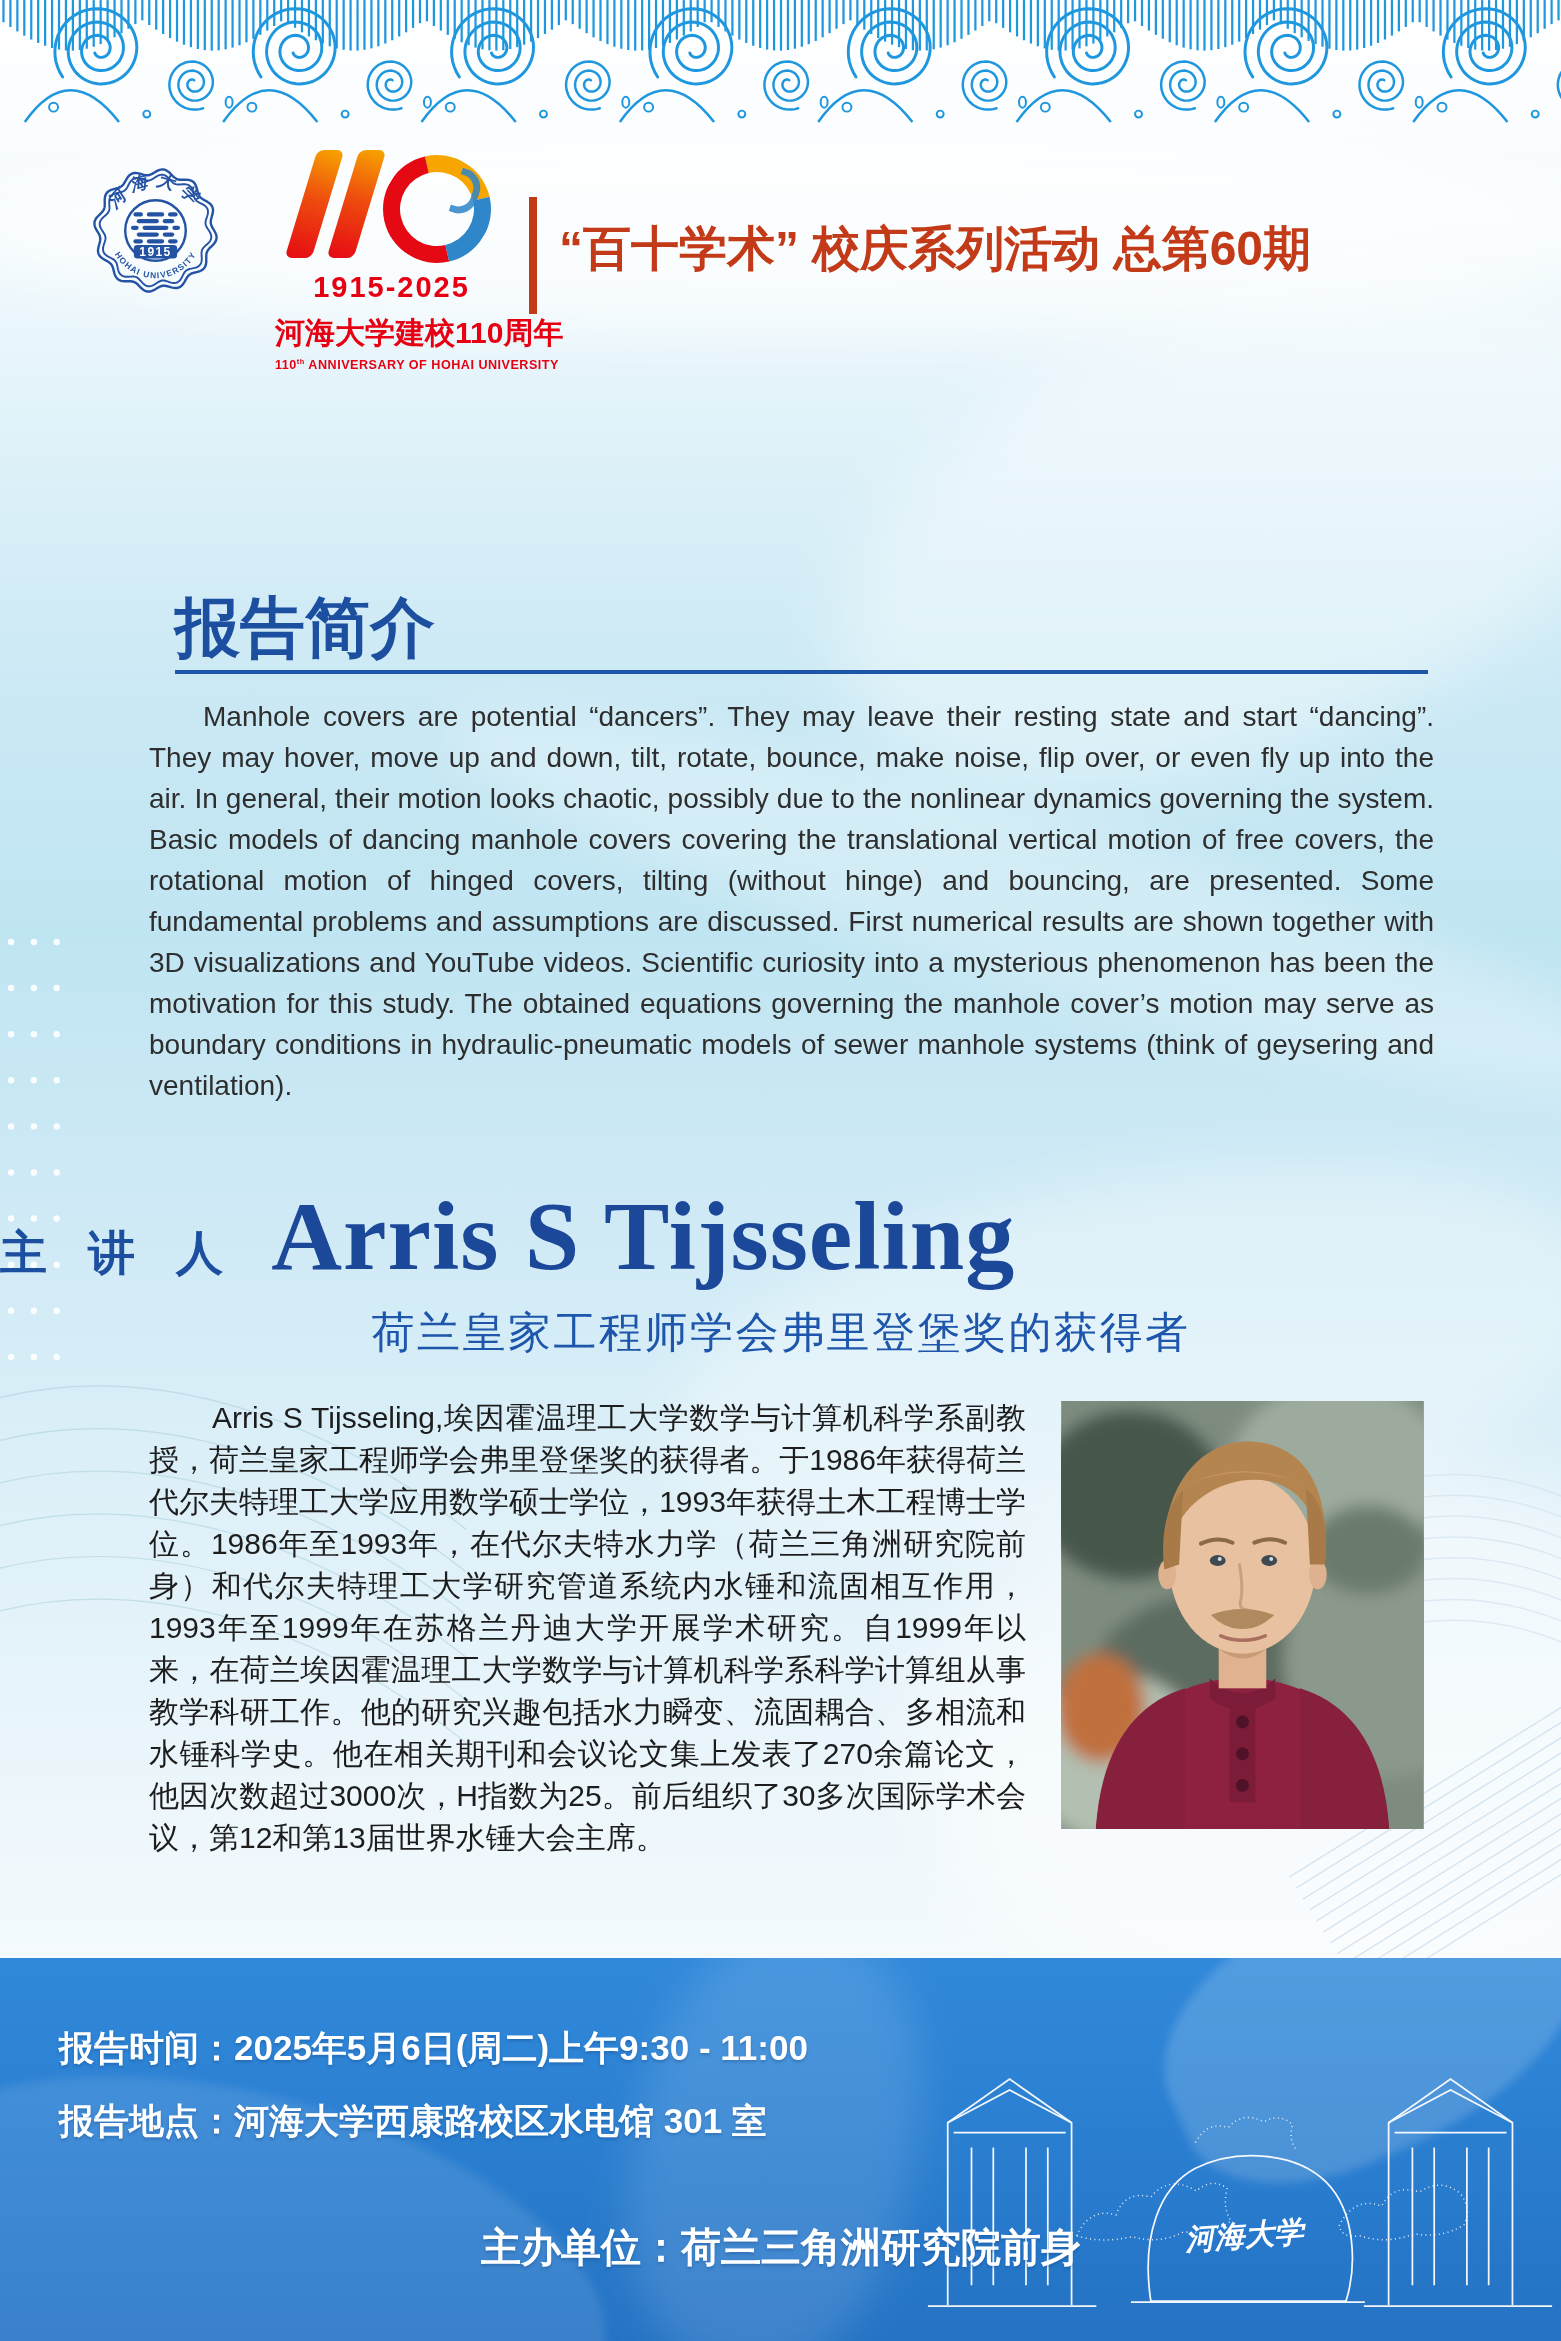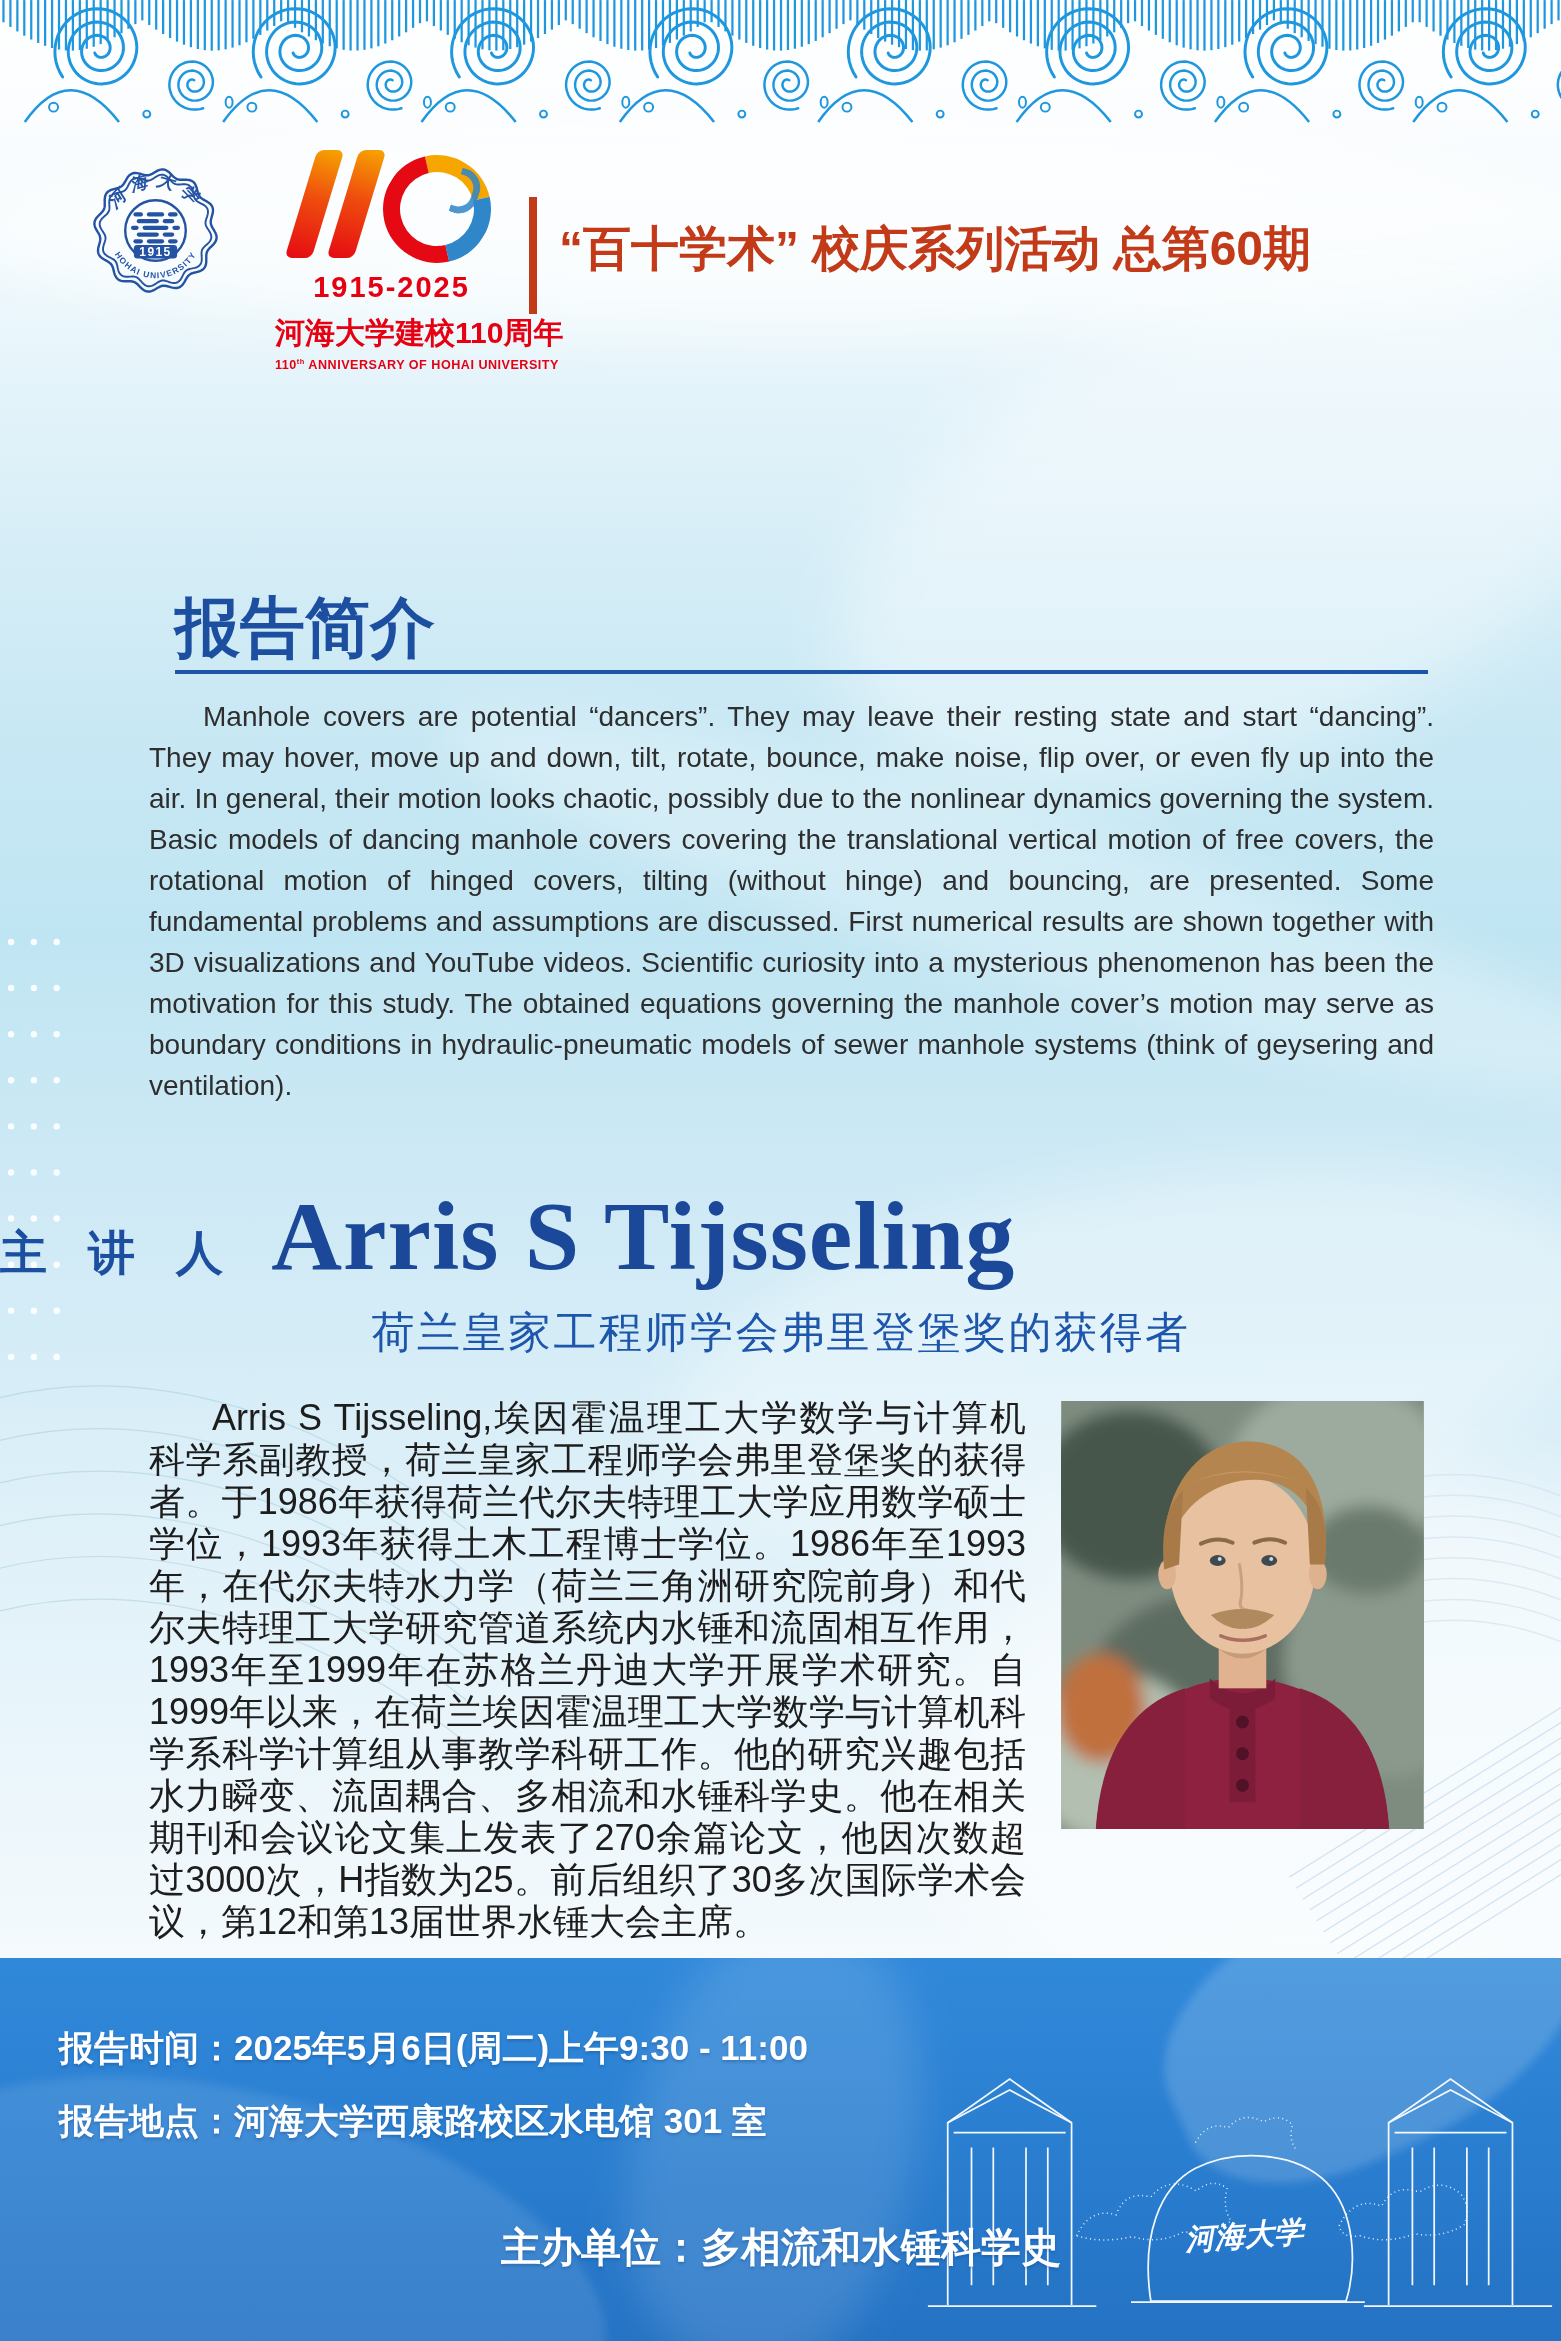--- a/index.html
+++ b/index.html
@@ -54,21 +54,21 @@
 
   .speaker-row{position:absolute;left:0;top:1180px;width:1562px;white-space:nowrap;}
   .spk-label{display:inline-block;vertical-align:baseline;font-weight:800;font-size:47px;letter-spacing:41px;
     color:var(--title_blue,#1d4fa1);margin-right:5px;}
   .spk-name{display:inline-block;vertical-align:baseline;font-family:"Liberation Serif",serif;font-weight:700;
     font-size:98px;letter-spacing:1px;color:var(--name_blue,#1c4899);}
   .spk-honor{position:absolute;left:0;top:1304px;width:1562px;text-align:center;
     font-weight:400;font-size:43px;letter-spacing:2.5px;color:#1e56ab;}
 
   .bio{position:absolute;left:149px;top:1397px;width:877px;margin:0;
-    font-size:36px;line-height:42px;text-align:justify;text-indent:63px;color:var(--bio_text,#1d1d1d);}
+    font-size:30px;line-height:42px;text-align:justify;text-indent:63px;color:var(--bio_text,#1d1d1d);}
 
   .photo{position:absolute;left:1061px;top:1401px;width:363px;height:428px;overflow:hidden;}
 
   
   .band{position:absolute;left:0;top:1958px;width:1562px;height:384px;overflow:hidden;
     background:linear-gradient(180deg,#3189da 0%,#2b80d2 40%,#2472c4 100%);}
   .band .glow{position:absolute;left:635px;top:-30px;width:278px;height:446px;background:rgba(255,255,255,.12);
     filter:blur(20px);transform:rotate(12deg);border-radius:45%;}
   .band .swash1{position:absolute;right:-40px;top:-69px;width:446px;height:258px;background:rgba(255,255,255,.16);
     filter:blur(4px);border-radius:50% 50% 60% 40%;transform:rotate(-24deg);}
@@ -574,16 +574,16 @@
         <path d="M850,540 q30,-60 86,-40 q24,-46 76,-28 q44,-30 84,4 q22,32 6,62 q-44,28 -100,18 q-56,22 -110,4 q-36,6 -42,-20 Z"></path>
         <path d="M560,372 q24,-44 66,-30 q30,-34 72,-12 q34,-18 58,6 q-8,30 6,48"></path>
       </g>
       <text class="gate-text" x="660" y="580" font-size="60" text-anchor="middle" transform="rotate(-4 660 580)">河海大学</text>
     </svg>
 
     <div class="f-line f-time"><span class="f-label">报告时间：</span><span>2025年5月6日(周二)上午9:30 - 11:00</span></div>
 
     <div class="f-line f-place"><span class="f-label">报告地点：</span><span>河海大学西康路校区水电馆 301 室</span></div>
 
-    <div class="f-org"><span>主办单位：</span><span>多相流和水锤科学史</span></div>
+    <div class="f-org"><span>主办单位：</span><span>荷兰三角洲研究院前身</span></div>
   </footer>
 </div>
 
 
 </body></html>

